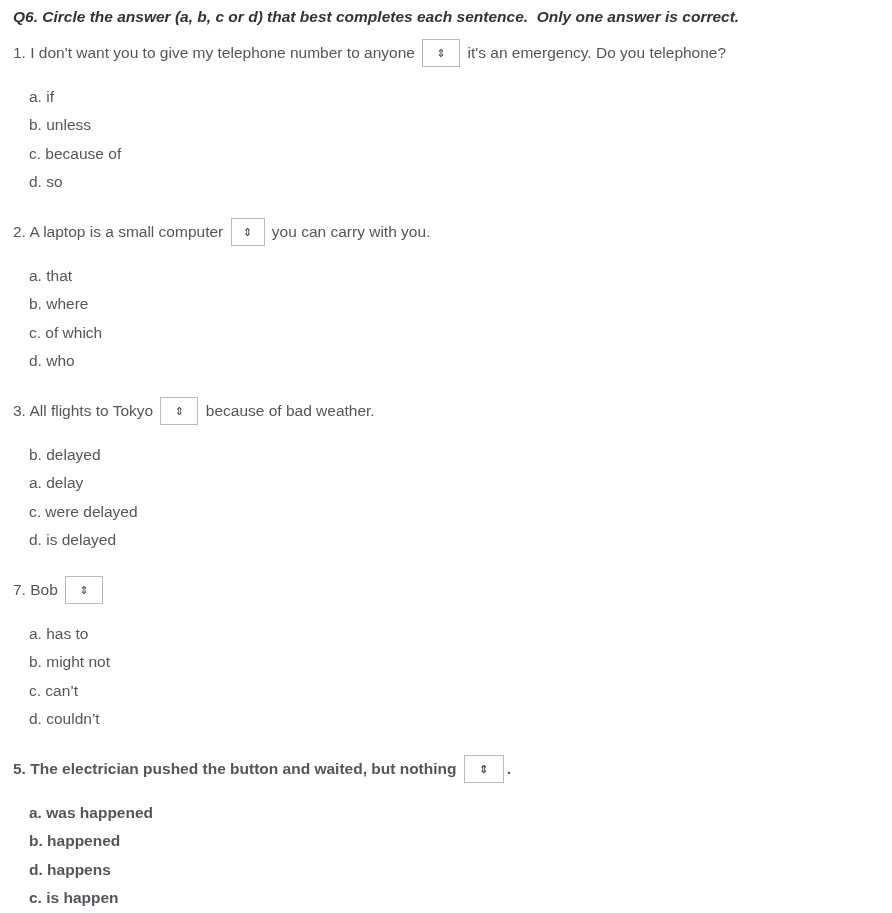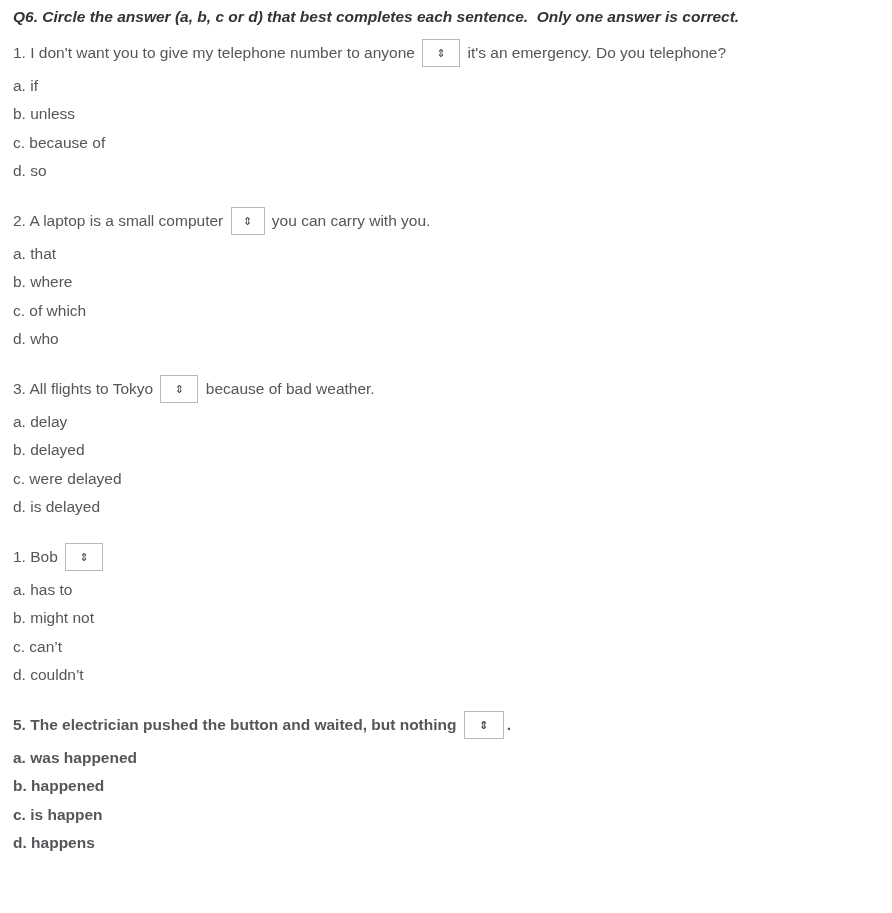--- a/index.html
+++ b/index.html
@@ -65,21 +65,21 @@
     transform: translateY(-50%);
     text-align: center;
     font-size: 11px;
     line-height: 11px;
     color: #3b3b3b;
     font-family: "DejaVu Sans", sans-serif;
     pointer-events: none;
   }
   .options {
     list-style: none;
-    margin: 0;
+    margin: 16px;
     padding: 0;
   }
   .option-item {
     font-size: 15.5px;
     line-height: 28.5px;
     color: #55565a;
     white-space: pre;
   }
 </style>
 </head>
@@ -111,44 +111,44 @@
       <li class="option-item">c. of which</li>
       <li class="option-item">d. who</li>
     </ul>
   </div>
 
   <div class="question-block">
     <div class="question-stem">
       <span class="stem-text">3. All flights to Tokyo </span><span class="answer-select" style="width:38px"><span class="arrows">⇕</span></span><span class="stem-text"> because of bad weather.</span>
     </div>
     <ul class="options">
+      <li class="option-item">b. delayed</li>
       <li class="option-item">a. delay</li>
-      <li class="option-item">b. delayed</li>
       <li class="option-item">c. were delayed</li>
       <li class="option-item">d. is delayed</li>
     </ul>
   </div>
 
   <div class="question-block">
     <div class="question-stem">
-      <span class="stem-text">1. Bob </span><span class="answer-select" style="width:38px"><span class="arrows">⇕</span></span>
+      <span class="stem-text">7. Bob </span><span class="answer-select" style="width:38px"><span class="arrows">⇕</span></span>
     </div>
     <ul class="options">
       <li class="option-item">a. has to</li>
       <li class="option-item">b. might not</li>
       <li class="option-item">c. can’t</li>
       <li class="option-item">d. couldn’t</li>
     </ul>
   </div>
 
   <div class="question-block">
     <div class="question-stem">
       <span class="stem-text">5. The electrician pushed the button and waited, but nothing </span><span class="answer-select" style="width:40px"><span class="arrows">⇕</span></span><span class="stem-text">.</span>
     </div>
     <ul class="options">
       <li class="option-item">a. was happened</li>
       <li class="option-item">b. happened</li>
+      <li class="option-item">d. happens</li>
       <li class="option-item">c. is happen</li>
-      <li class="option-item">d. happens</li>
     </ul>
   </div>
 
 </div>
 
 </body></html>

